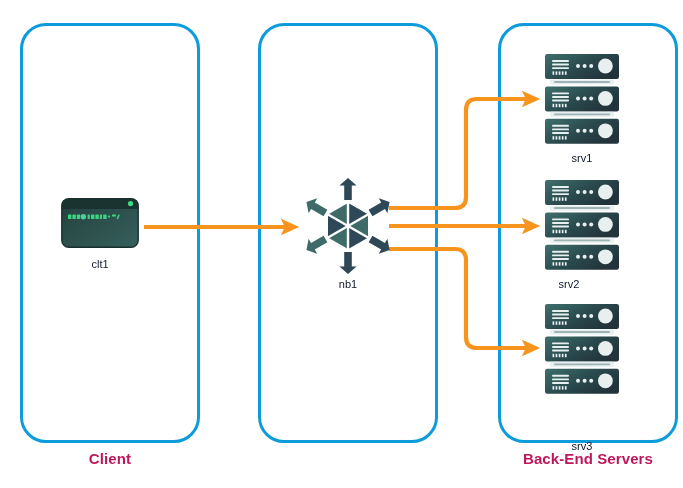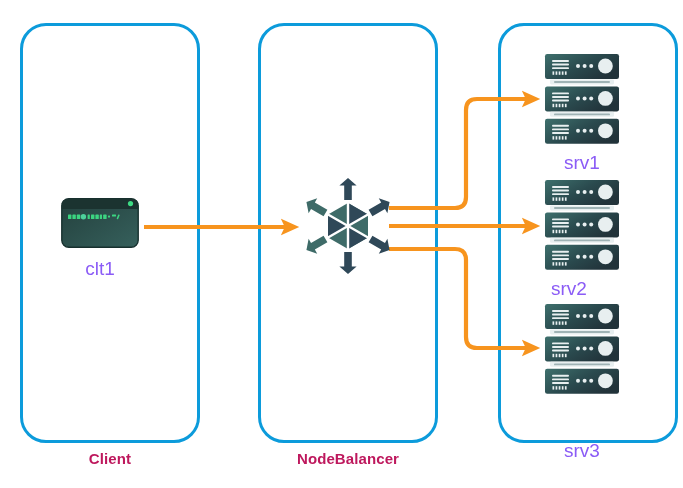--- a/index.html
+++ b/index.html
@@ -33,22 +33,22 @@
     text-align: center;
     font-size: 15px;
     font-weight: bold;
     color: #be185d;
     letter-spacing: 0.1px;
     white-space: nowrap;
   }
   .node-label {
     position: absolute;
     text-align: center;
-    font-size: 19px;
-    color: #8b5cf6;
+    font-size: 11px;
+    color: #0f172a;
     white-space: nowrap;
   }
   .svg-layer {
     position: absolute;
     left: 0;
     top: 0;
     width: 683px;
     height: 488px;
     overflow: visible;
   }
@@ -142,20 +142,21 @@
         </g>
         <g transform="rotate(240 48 48)" fill="#3e6b68">
           <path d="M 44.2 22 L 44.2 7.5 L 39.4 7.5 L 48 0 L 56.6 7.5 L 51.8 7.5 L 51.8 22 Z"></path>
         </g>
         <g transform="rotate(300 48 48)" fill="#3e6b68">
           <path d="M 44.2 22 L 44.2 7.5 L 39.4 7.5 L 48 0 L 56.6 7.5 L 51.8 7.5 L 51.8 22 Z"></path>
         </g>
       </g>
     </svg>
   </div>
+  <div class="node-label" style="left:300px; top:278px; width:96px;">nb1</div>
 
   <div class="node-art" style="left:541px; top:53px; width:82px; height:92px;">
     <svg width="82" height="92" viewBox="0 0 82 92" xmlns="http://www.w3.org/2000/svg">
       <defs>
         <linearGradient id="rackGrad1" x1="0" y1="0" x2="1" y2="0.6">
           <stop offset="0%" stop-color="#3e706d"></stop>
           <stop offset="55%" stop-color="#2a4a4e"></stop>
           <stop offset="100%" stop-color="#22333a"></stop>
         </linearGradient>
       </defs>
@@ -341,15 +342,15 @@
             <circle cx="50.2" cy="13" r="2"></circle>
             <circle cx="64.4" cy="13" r="7.4"></circle>
           </g>
         </g>
       </g>
     </svg>
   </div>
   <div class="node-label" style="left:541px; top:402px; width:82px;margin-top:38px;">srv3</div>
 
   <div class="zone-caption" style="left:20px; top:450px; width:180px;">Client</div>
-  <div class="zone-caption" style="left:258px; top:450px; width:180px;">NodeBalancer</div>
+  <div class="zone-caption" style="left:498px; top:450px; width:180px;">Back-End Servers</div>
 
 </div>
 
 </body></html>

